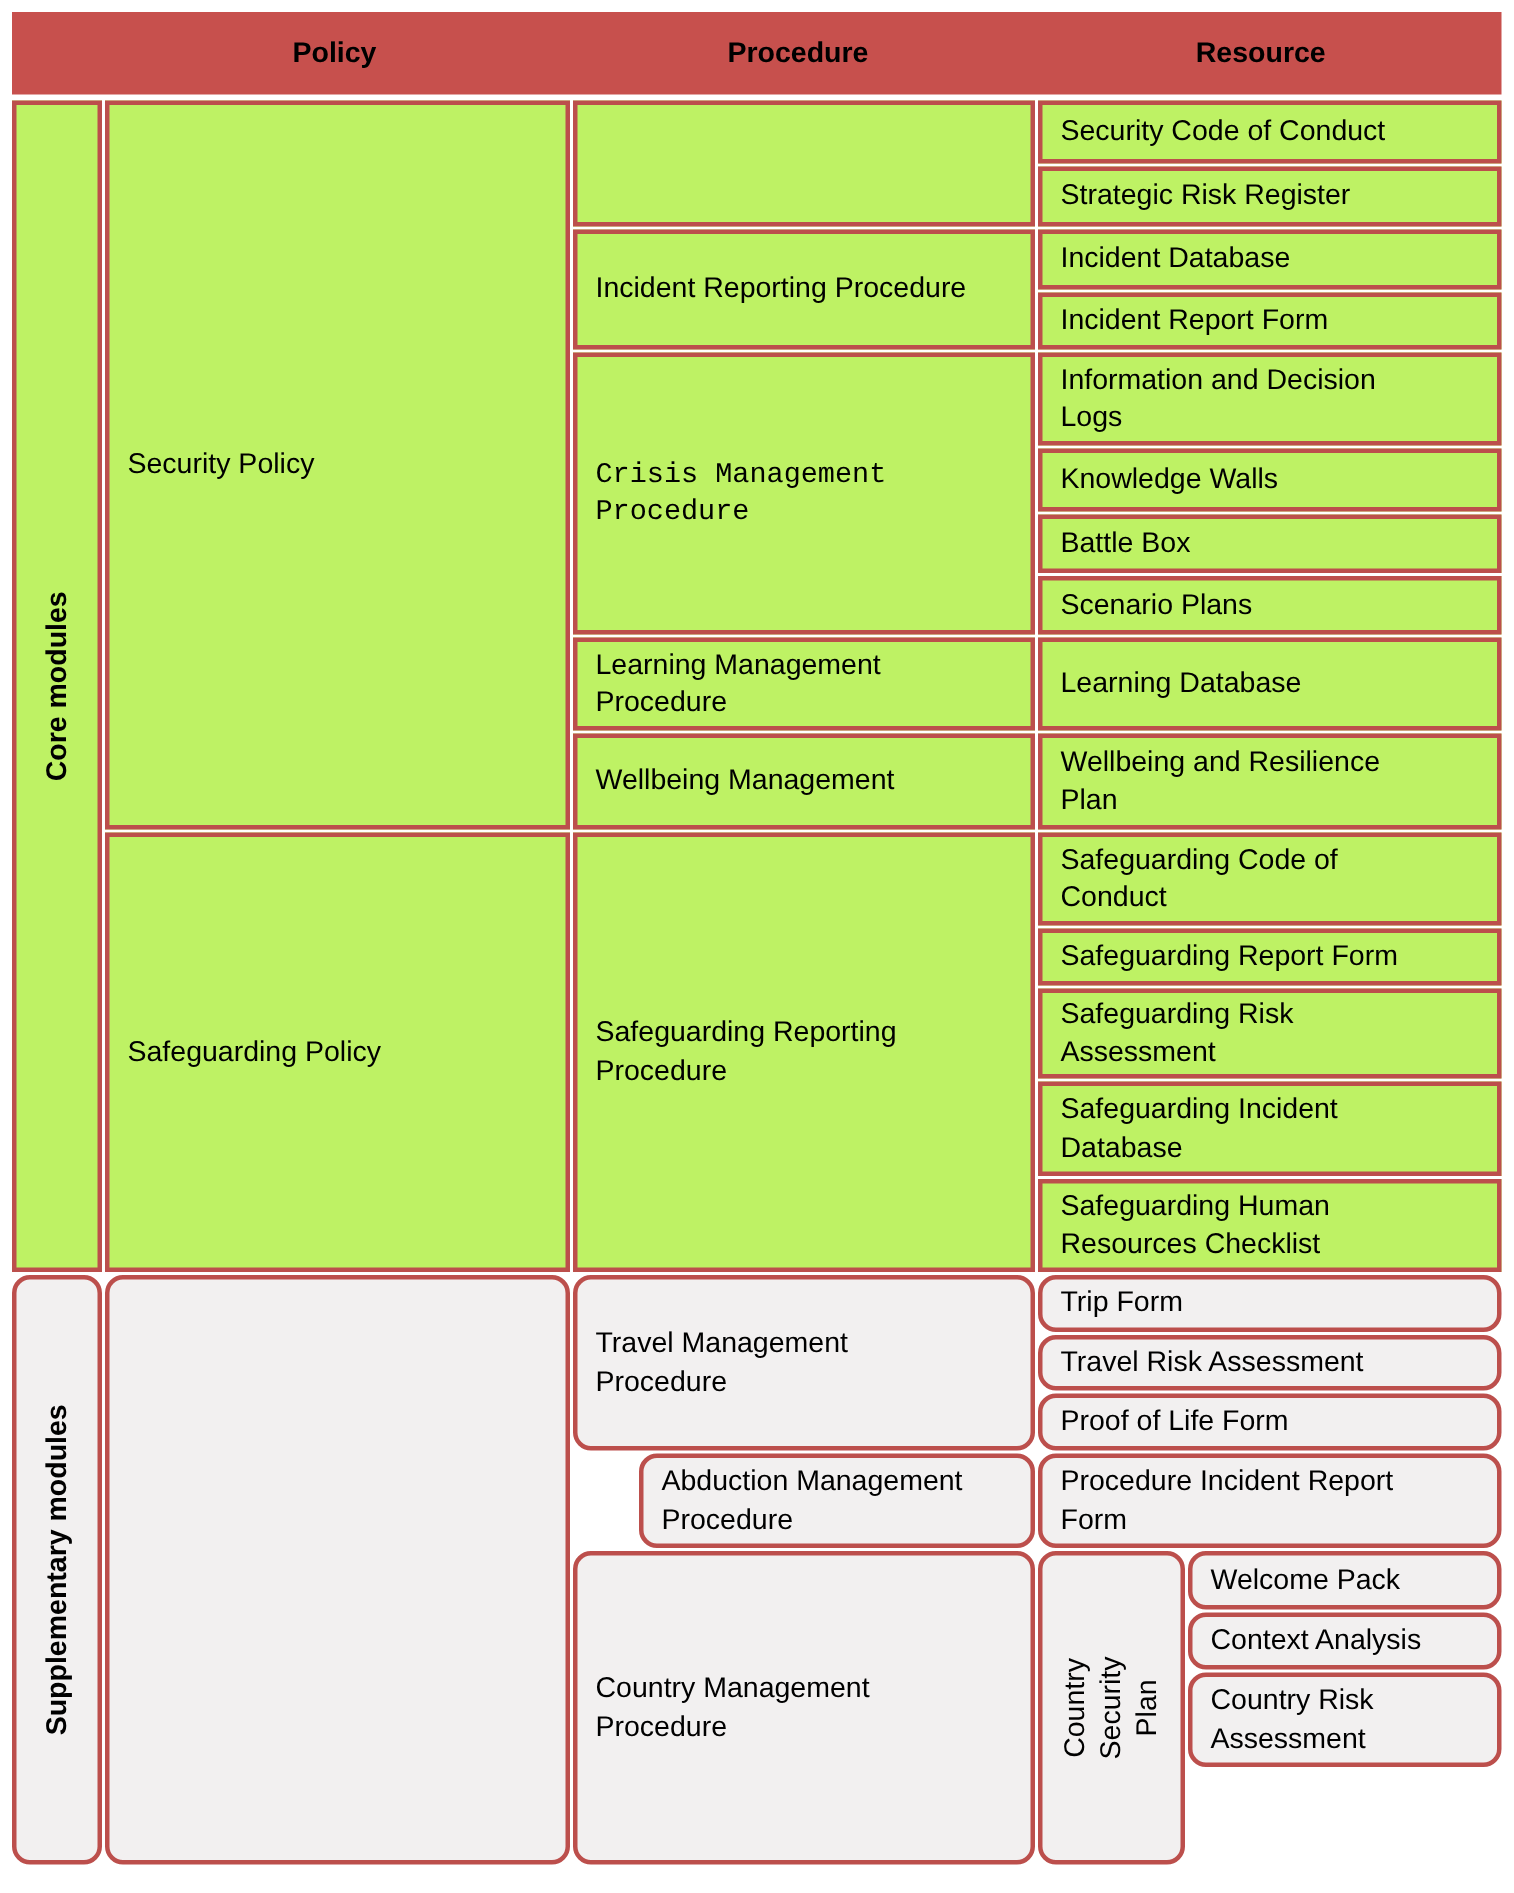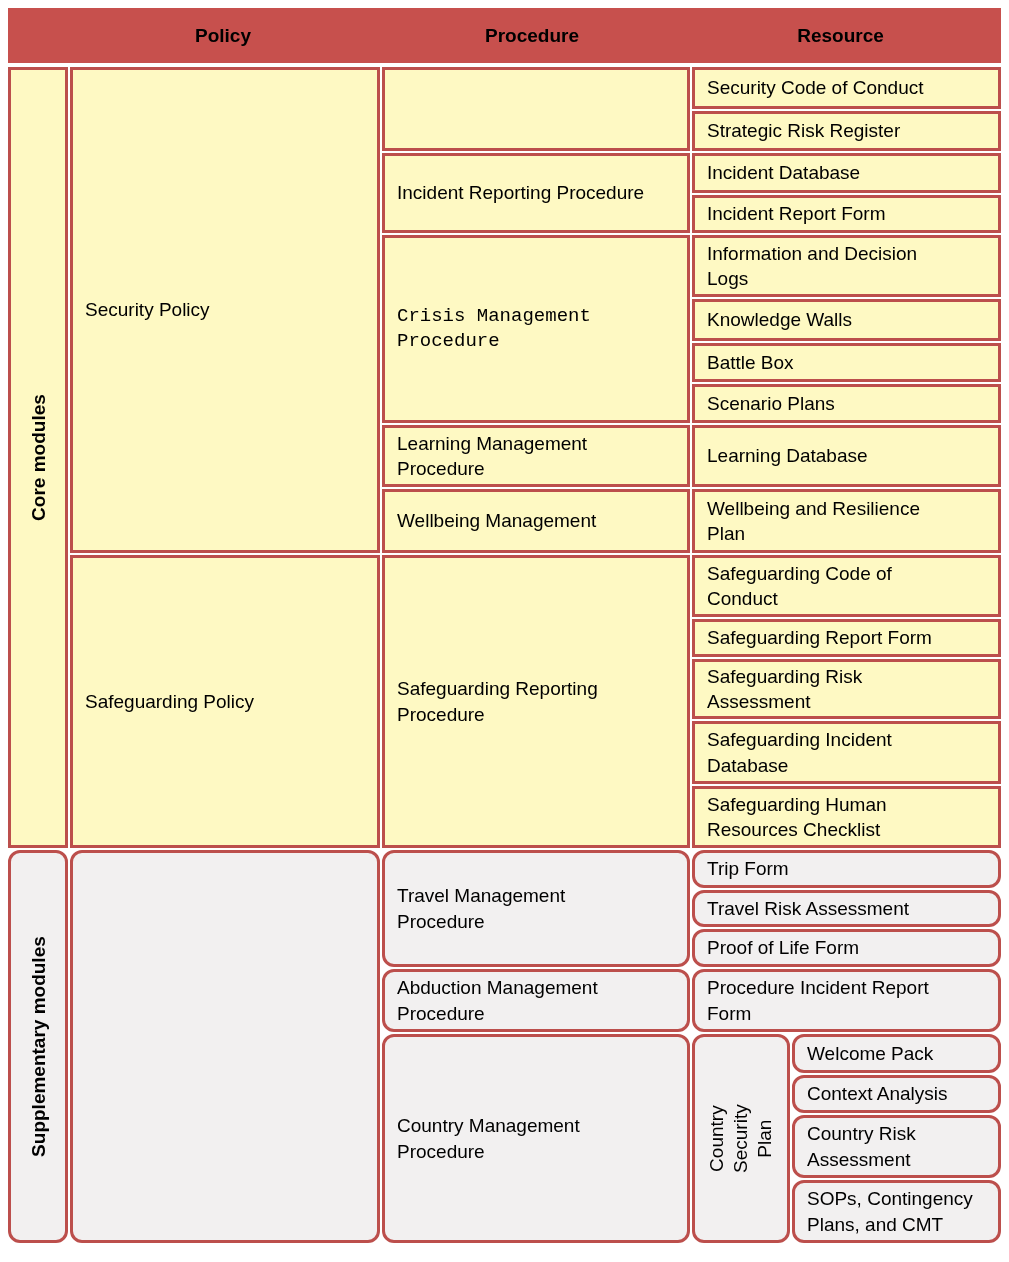--- a/index.html
+++ b/index.html
@@ -30,21 +30,21 @@
     width: 993px;
     grid-template-columns: 60px 310px 308px 98px 209px;
     grid-template-rows: 42px 40px 40px 38px 62px 42px 39px 39px 62px 64px
                         62px 38px 60px 63px 62px
                         38px 37px 38px 63px
                         39px 38px 63px 63px;
     gap: 2px;
   }
   .cell {
     border: 3px solid #bc4f4c;
-    background: #fef9c3;
+    background: #bef264;
     display: flex;
     align-items: center;
     padding: 3px 10px 3px 12px;
     line-height: 1.32;
     overflow: visible;
   }
   .gray { background: #f2f0f0; border-radius: 12px; }
   .center { justify-content: center; padding: 0; }
 
   .vert {
@@ -72,21 +72,21 @@
   .pol-sec   { grid-area: 1 / 2 / 11 / 3; }
   .pol-safe  { grid-area: 11 / 2 / 16 / 3; }
   .pol-supp  { grid-area: 16 / 2 / 24 / 3; }
   .proc-none { grid-area: 1 / 3 / 3 / 4; }
   .proc-ir   { grid-area: 3 / 3 / 5 / 4; }
   .proc-cm   { grid-area: 5 / 3 / 9 / 4; font-family: Liberation Mono, monospace; }
   .proc-lm   { grid-area: 9 / 3 / 10 / 4; }
   .proc-wm   { grid-area: 10 / 3 / 11 / 4; }
   .proc-sr   { grid-area: 11 / 3 / 16 / 4; }
   .proc-tm   { grid-area: 16 / 3 / 19 / 4; }
-  .proc-am   { grid-area: 19 / 3 / 20 / 4; }
+  .proc-am   { grid-area: 19 / 3 / 20 / 4; margin-left: 44px; }
   .proc-cp   { grid-area: 20 / 3 / 24 / 4; }
   .csp-cell  { grid-area: 20 / 4 / 24 / 5; }
 </style>
 </head>
 <body>
 
 <div class="wrap">
 
   <div class="hdr">
     <div></div>
@@ -205,18 +205,15 @@
 
     <div class="cell res-narrow gray" style="grid-area:20/5/21/6">
       <span class="txt">Welcome Pack</span>
     </div>
     <div class="cell res-narrow gray" style="grid-area:21/5/22/6">
       <span class="txt">Context Analysis</span>
     </div>
     <div class="cell res-narrow gray" style="grid-area:22/5/23/6">
       <span class="txt">Country Risk Assessment</span>
     </div>
-    <div class="cell res-narrow gray" style="grid-area:23/5/24/6">
-      <span class="txt">SOPs, Contingency Plans, and CMT</span>
-    </div>
 
   </div>
 </div>
 
 </body></html>

